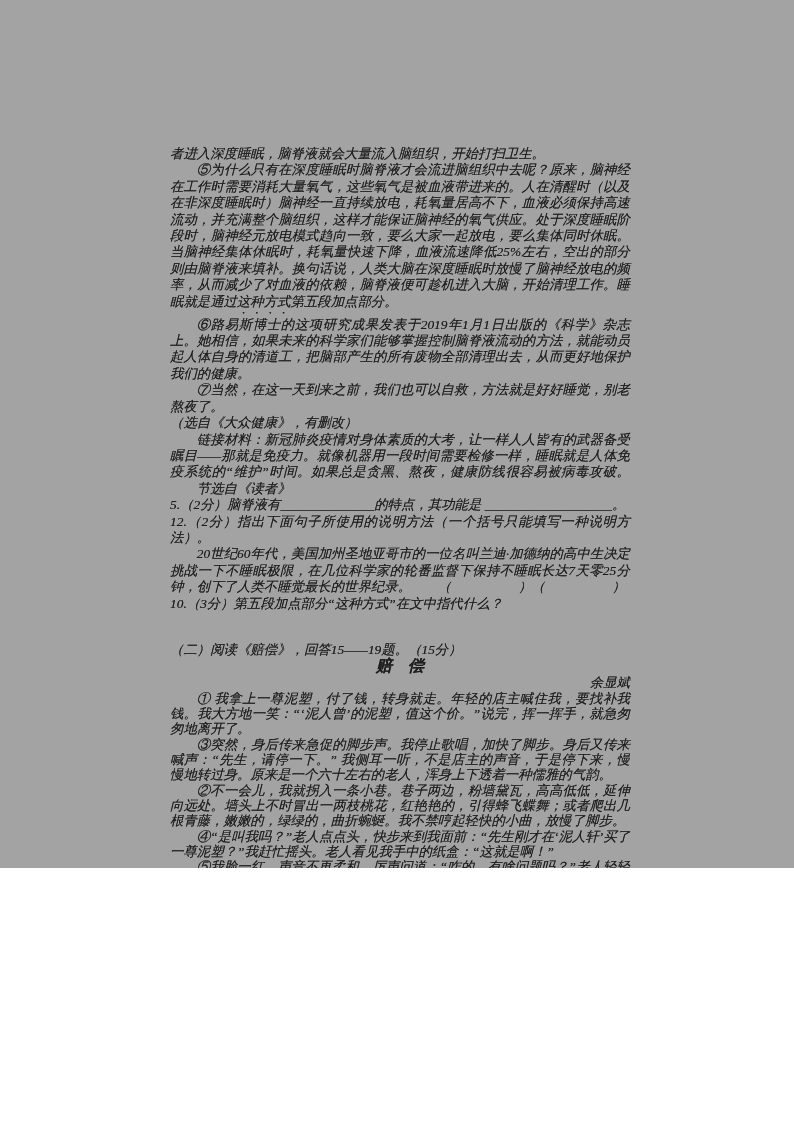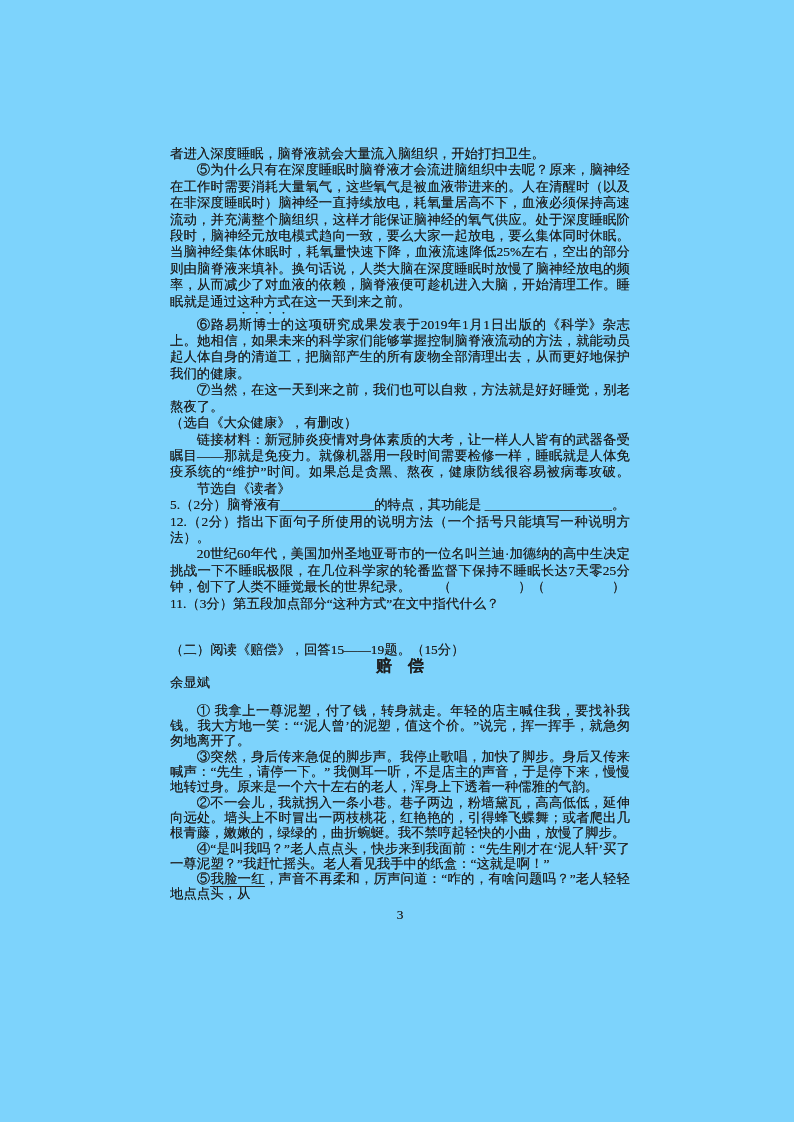--- a/index.html
+++ b/index.html
@@ -3,24 +3,25 @@
 <meta charset="utf-8">
 <style>
   html,body { margin:0; padding:0; }
   body {
     width:794px; height:1122px;
     background:#ffffff;
     font-family:"Liberation Serif","DejaVu Serif",serif;
   }
   .sheet {
     position:relative;
-    width:794px; height:1122px;
-    background:#7dd3fc;
+    width:794px; height:868px;
+    background:#a3a3a3;
     overflow:hidden;
     color:#1d1d1d;
+    font-style:italic;
   }
   .content {
     position:absolute;
     left:170px; top:146px; width:460px;
     font-size:13.4px;
     line-height:16.4px;
     text-align:justify;
     text-shadow:0 0 .5px rgba(40,40,40,.75);
   }
   p { margin:0; }
@@ -29,55 +30,55 @@
   .source-line { text-align:left; padding-right:22px; }
   .link-src { margin-left:2em; white-space:nowrap;margin-top:32px; }
   .q { text-indent:0; }
   .gap-q12 { margin-top:0; }
   .gap-q14 { margin-top:20px; }
   .story { margin-top:30px; line-height:15.3px; }
   .story-title {
     text-align:center; font-weight:bold;
     font-size:16px; margin:1px 0; text-indent:0;
   }
-  .story-author { text-align:left; text-indent:0; margin-bottom:13px; }
+  .story-author { text-align:right; text-indent:0; margin-bottom:1px; }
   .dot-em {
     -webkit-text-emphasis:dot #1d1d1d;
     -webkit-text-emphasis-position:under left;
     text-emphasis:dot #1d1d1d;
     text-emphasis-position:under left;
   }
   .underlined { border-bottom:1.2px solid #2a2a2a; padding-bottom:0px; }
   .page-num { text-align:center; text-indent:0; margin-top:5px; }
 </style>
 </head>
 <body>
 
 <div class="sheet">
   <div class="content">
 
     <p class="noindent">者进入深度睡眠，脑脊液就会大量流入脑组织，开始打扫卫生。</p>
 
-    <p class="para"><span>⑤为什么只有在深度睡眠时脑脊液才会流进脑组织中去呢？原来，脑神经在工作时需要消耗大量氧气，这些氧气是被血液带进来的。人在清醒时（以及在非深度睡眠时）脑神经一直持续放电，耗氧量居高不下，血液必须保持高速流动，并充满整个脑组织，这样才能保证脑神经的氧气供应。处于深度睡眠阶段时，脑神经元放电模式趋向一致，要么大家一起放电，要么集体同时休眠。当脑神经集体休眠时，耗氧量快速下降，血液流速降低25%左右，空出的部分则由脑脊液来填补。换句话说，人类大脑在深度睡眠时放慢了脑神经放电的频率，从而减少了对血液的依赖，脑脊液便可趁机进入大脑，开始清理工作。睡眠就是通过</span><span class="dot-em">这种方式</span><span>在这一天到来之前。</span></p>
+    <p class="para"><span>⑤为什么只有在深度睡眠时脑脊液才会流进脑组织中去呢？原来，脑神经在工作时需要消耗大量氧气，这些氧气是被血液带进来的。人在清醒时（以及在非深度睡眠时）脑神经一直持续放电，耗氧量居高不下，血液必须保持高速流动，并充满整个脑组织，这样才能保证脑神经的氧气供应。处于深度睡眠阶段时，脑神经元放电模式趋向一致，要么大家一起放电，要么集体同时休眠。当脑神经集体休眠时，耗氧量快速下降，血液流速降低25%左右，空出的部分则由脑脊液来填补。换句话说，人类大脑在深度睡眠时放慢了脑神经放电的频率，从而减少了对血液的依赖，脑脊液便可趁机进入大脑，开始清理工作。睡眠就是通过</span><span class="dot-em">这种方式</span><span>第五段加点部分。</span></p>
 
     <p class="para">⑥路易斯博士的这项研究成果发表于2019年1月1日出版的《科学》杂志上。她相信，如果未来的科学家们能够掌握控制脑脊液流动的方法，就能动员起人体自身的清道工，把脑部产生的所有废物全部清理出去，从而更好地保护我们的健康。</p>
 
     <p class="para">⑦当然，在这一天到来之前，我们也可以自救，方法就是好好睡觉，别老熬夜了。</p>
 
     <p class="source-line">（选自《大众健康》，有删改）</p>
 
     <p class="para"><span>链接材料：新冠肺炎疫情对身体素质的大考，让一样人人皆有的武器备受瞩目——那就是免疫力。就像机器用一段时间需要检修一样，睡眠就是人体免疫系统的“维护”时间。如果总是贪黑、熬夜，健康防线很容易被病毒攻破。</span><span class="link-src">节选自《读者》</span></p>
 
     <p class="q">5.（2分）脑脊液有______________的特点，其功能是 ___________________。</p>
 
     <p class="q gap-q12">12.（2分）指出下面句子所使用的说明方法（一个括号只能填写一种说明方法）。</p>
 
     <p class="para">20世纪60年代，美国加州圣地亚哥市的一位名叫兰迪·加德纳的高中生决定挑战一下不睡眠极限，在几位科学家的轮番监督下保持不睡眠长达7天零25分钟，创下了人类不睡觉最长的世界纪录。　　（　　　　　）（　　　　　）</p>
 
-    <p class="q">11.（3分）第五段加点部分“这种方式”在文中指代什么？</p>
+    <p class="q">10.（3分）第五段加点部分“这种方式”在文中指代什么？</p>
 
 
     <div class="story">
       <p class="q">（二）阅读《赔偿》，回答15——19题。（15分）</p>
 
       <p class="story-title">赔　偿</p>
 
       <p class="story-author">余显斌</p>
 
       <p class="para">① 我拿上一尊泥塑，付了钱，转身就走。年轻的店主喊住我，要找补我钱。我大方地一笑：“‘泥人曾’的泥塑，值这个价。”说完，挥一挥手，就急匆匆地离开了。</p>

